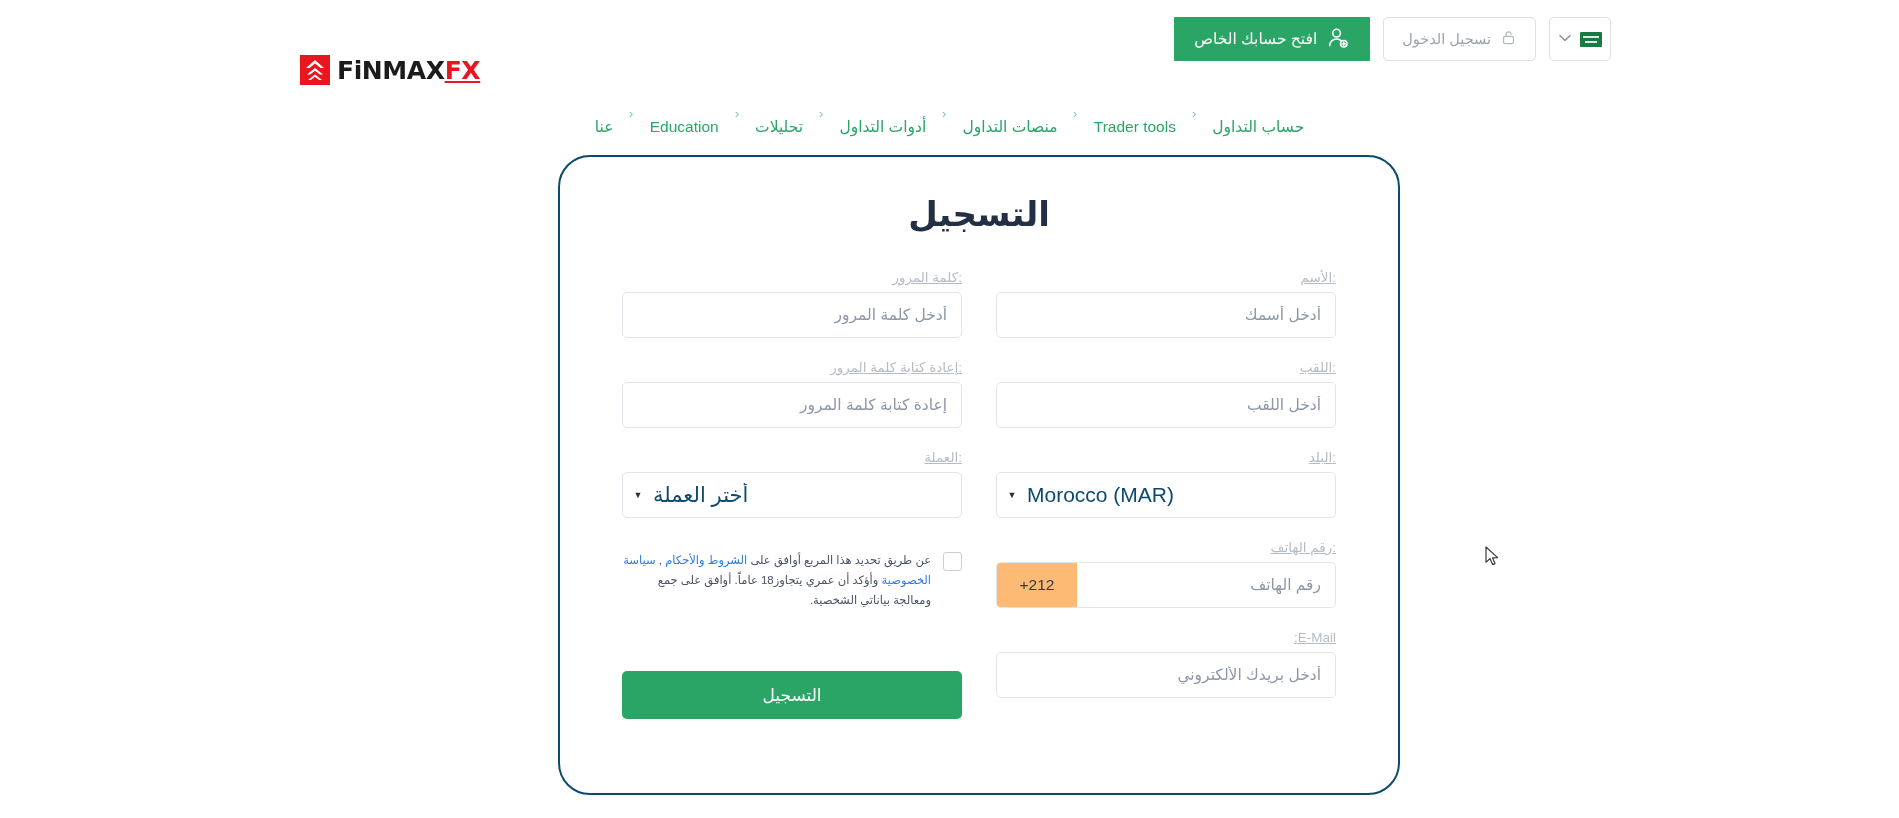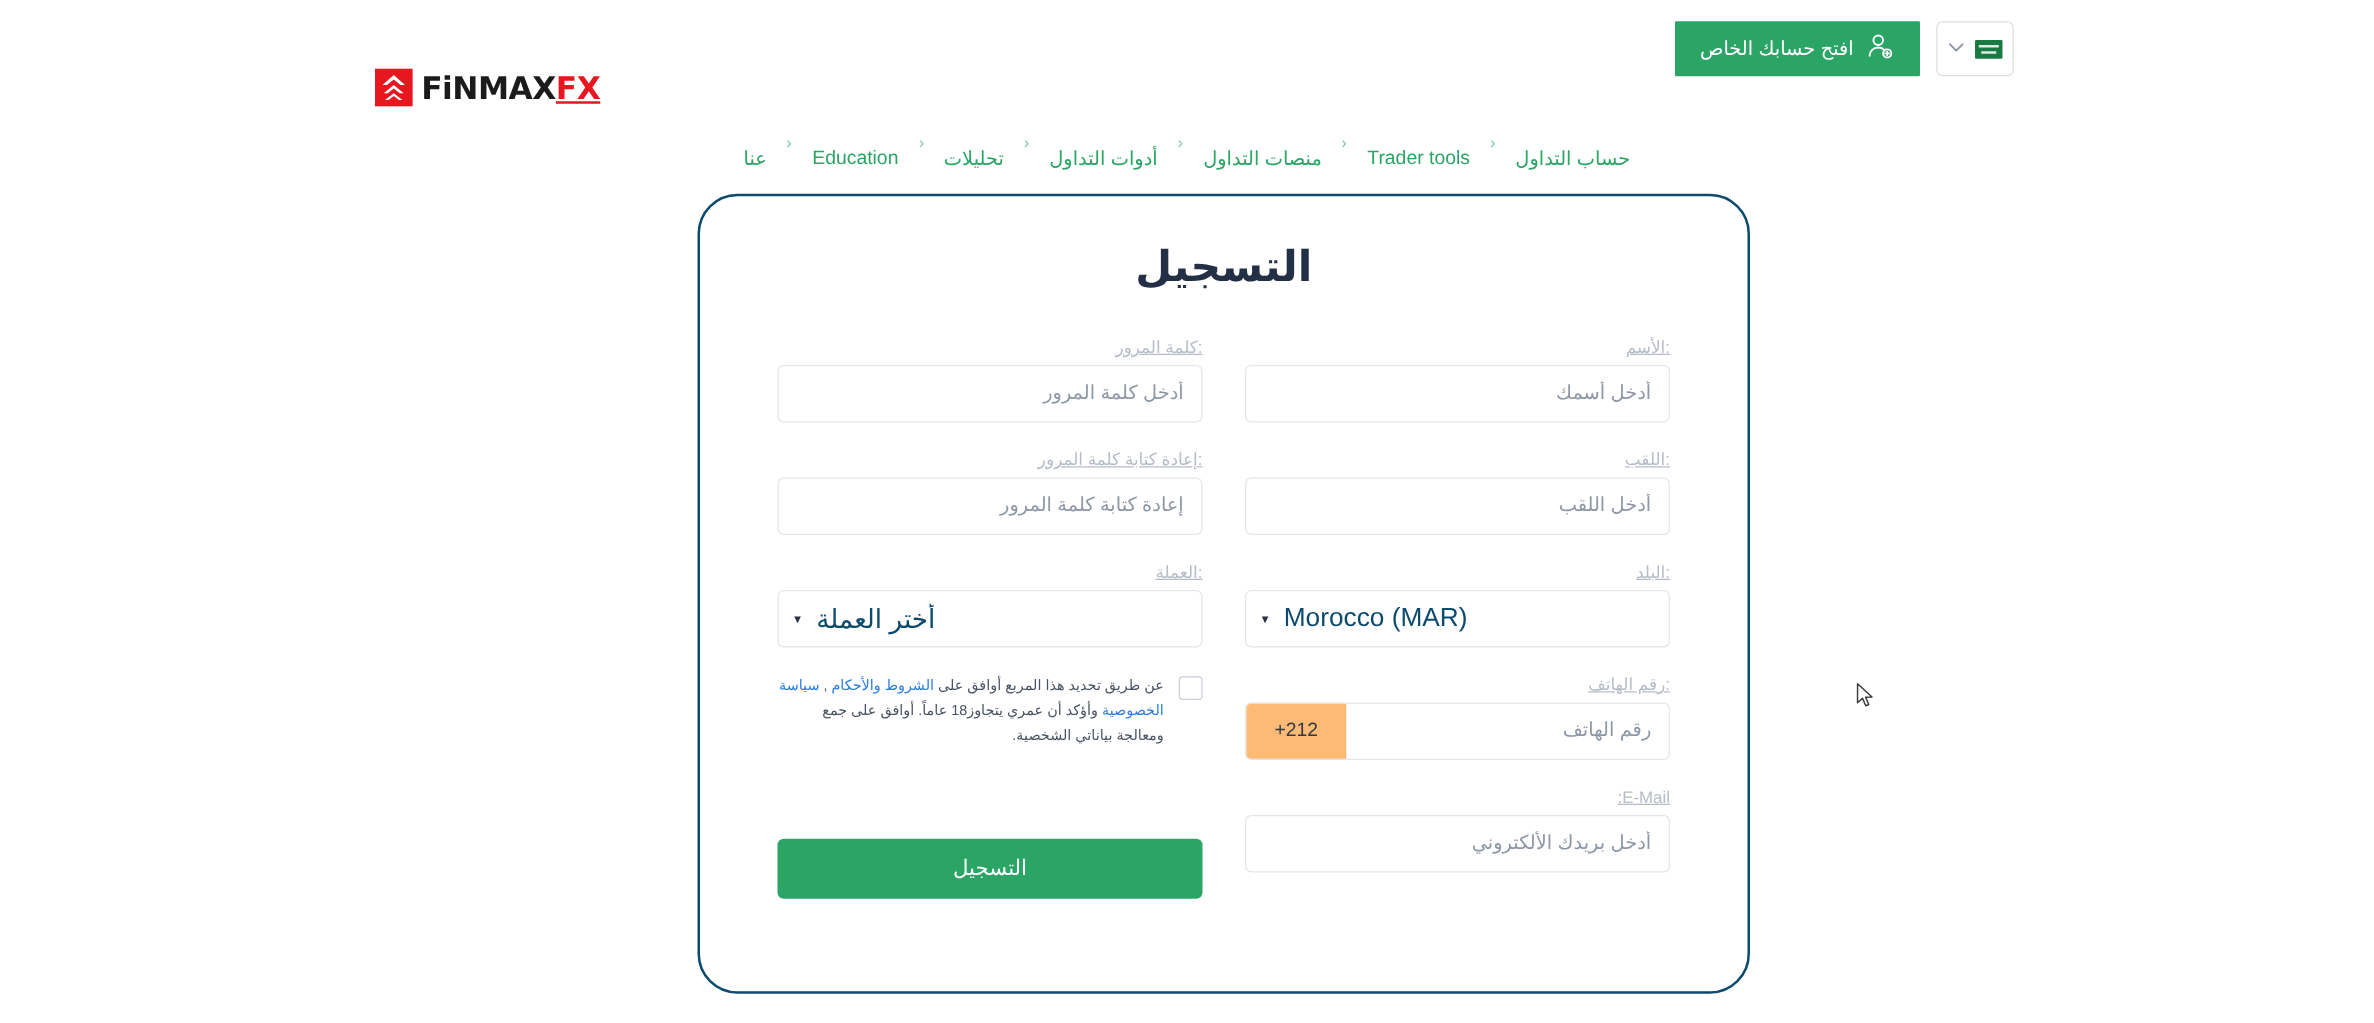--- a/index.html
+++ b/index.html
@@ -274,21 +274,21 @@
     direction: ltr;
     flex: none;
   }
   .phone-ctl input { order: 1; }
 
   
   .terms {
     display: flex;
     align-items: flex-start;
     gap: 12px;
-    margin-top: 0;
+    margin-top: 11px;
     margin-bottom: 16px;
     direction: rtl;
   }
   .terms-box {
     width: 17px;
     height: 17px;
     border: 1px solid #c9cfd8;
     border-radius: 3px;
     background: #fff;
     flex: none;
@@ -357,20 +357,29 @@
         <svg width="23" height="23" viewBox="0 0 24 24" fill="none" stroke="#ffffff" stroke-width="1.6" stroke-linecap="round" stroke-linejoin="round" aria-hidden="true">
           <circle cx="10" cy="7.5" r="4"></circle>
           <path d="M2.8 20.5c0-3.9 3.2-7 7.2-7 2.1 0 4 .9 5.3 2.3"></path>
           <circle cx="17.5" cy="18.5" r="3.4"></circle>
           <path d="M17.5 17v3M16 18.5h3"></path>
         </svg>
       </span>
       <span>افتح حسابك الخاص</span>
     </button>
 
+    <button class="btn-login">
+      <span>
+        <svg width="17" height="17" viewBox="0 0 24 24" fill="none" stroke="#b2b9c2" stroke-width="1.8" stroke-linecap="round" stroke-linejoin="round" aria-hidden="true">
+          <rect x="5" y="10.5" width="14" height="10" rx="2"></rect>
+          <path d="M8.5 10.5V7.5a3.5 3.5 0 0 1 7 0"></path>
+        </svg>
+      </span>
+      <span>تسجيل الدخول</span>
+    </button>
 
     <button class="btn-lang">
       <span class="chev">
         <svg width="12" height="8" viewBox="0 0 12 8" fill="none" stroke="#8d96a2" stroke-width="1.6" stroke-linecap="round" stroke-linejoin="round" aria-hidden="true">
           <path d="M1 1.5 L6 6.5 L11 1.5"></path>
         </svg>
       </span>
       <span class="flag"></span>
     </button>
 

